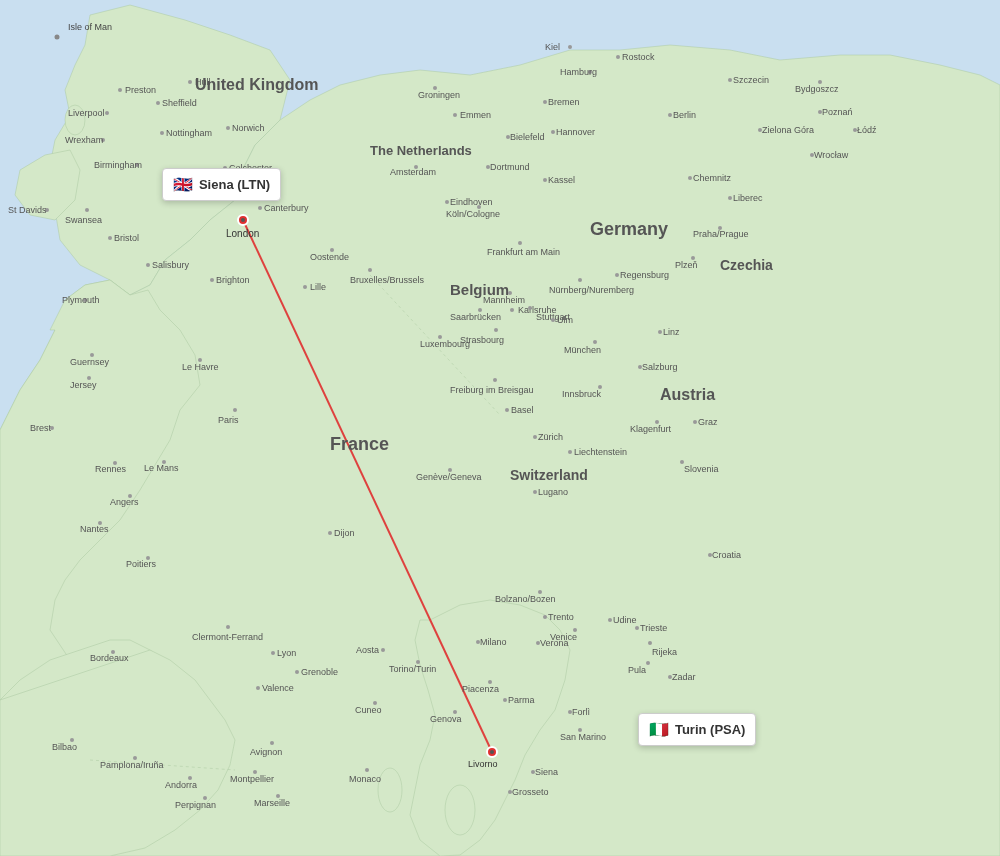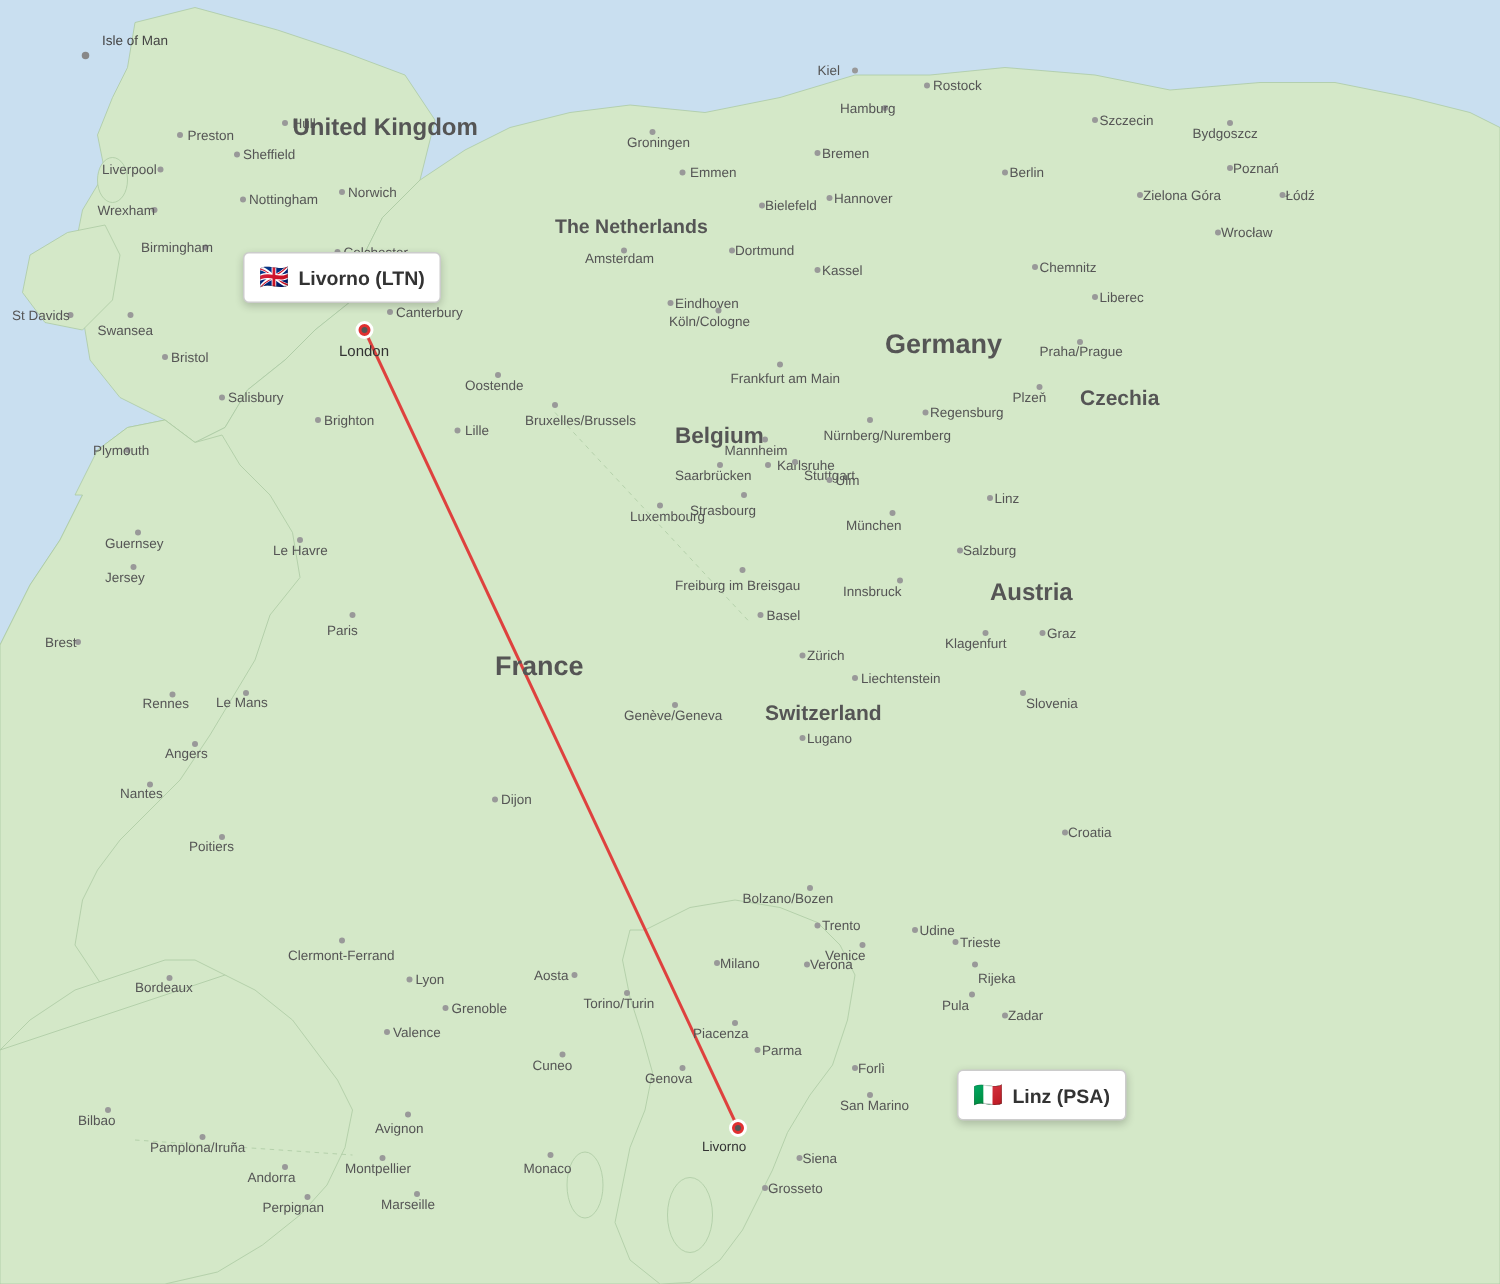--- a/index.html
+++ b/index.html
@@ -436,20 +436,20 @@
 
     <circle cx="812" cy="155" r="2" fill="#999"></circle>
     <text x="814" y="158" font-size="9" fill="#555" font-family="Arial">Wrocław</text>
 
     <circle cx="710" cy="555" r="2" fill="#999"></circle>
     <text x="712" y="558" font-size="9" fill="#555" font-family="Arial">Croatia</text>
   </svg>
 
   <div class="airport-box london-box">
     <span class="flag">🇬🇧</span>
-    <span>Livorno (LTN)</span>
+    <span>Siena (LTN)</span>
   </div>
 
   <div class="airport-box pisa-box">
     <span class="flag">🇮🇹</span>
-    <span>Linz (PSA)</span>
+    <span>Turin (PSA)</span>
   </div>
 </div>
 
 </body></html>

